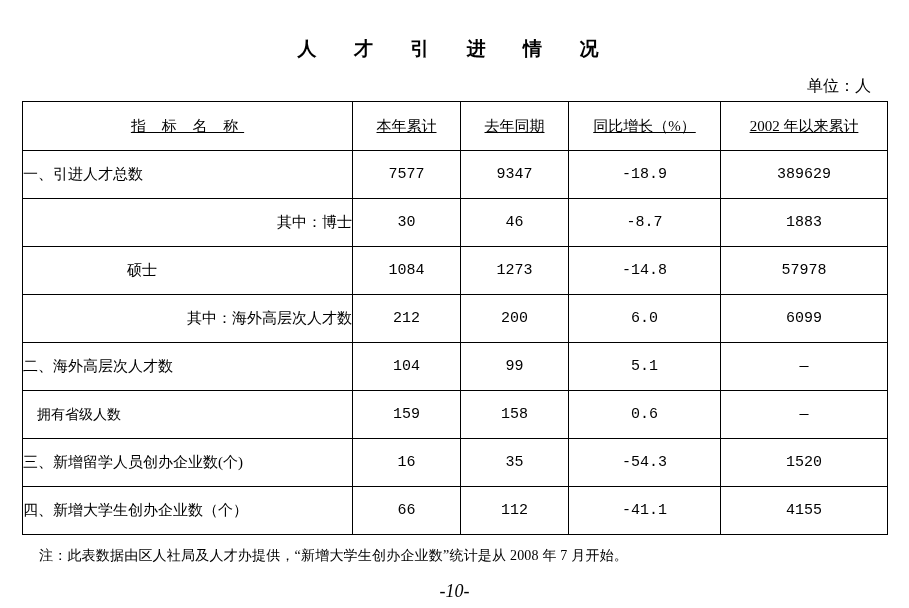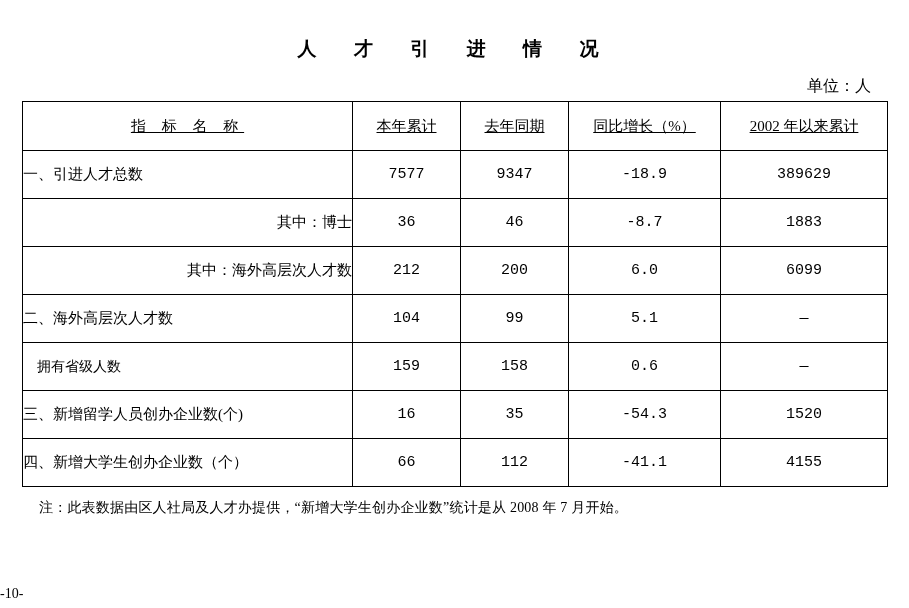--- a/index.html
+++ b/index.html
@@ -88,21 +88,23 @@
   .note {
     font-size: 14px;
     padding: 12px 0 0 39px;
     letter-spacing: 0.2px;
   }
   .page-num {
     position: absolute;
     bottom: 6px;
     left: 0;
     width: 100%;
-    font-size: 14px;
+    text-align: center;
+    font-size: 18px;
+    font-style: italic;
   }
   .dash {
     font-size: 15px;
   }
 </style>
 </head>
 <body>
 
 <div class="page">
 
@@ -131,24 +133,31 @@
       <tbody>
         <tr>
           <td class="rowlabel">一、引进人才总数</td>
           <td class="cell-num">7577</td>
           <td class="cell-num">9347</td>
           <td class="cell-num">-18.9</td>
           <td class="cell-num">389629</td>
         </tr>
         <tr>
           <td class="rowlabel ind1">其中：博士</td>
-          <td class="cell-num">36</td>
+          <td class="cell-num">30</td>
           <td class="cell-num">46</td>
           <td class="cell-num">-8.7</td>
           <td class="cell-num">1883</td>
+        </tr>
+        <tr>
+          <td class="rowlabel ind2">硕士</td>
+          <td class="cell-num">1084</td>
+          <td class="cell-num">1273</td>
+          <td class="cell-num">-14.8</td>
+          <td class="cell-num">57978</td>
         </tr>
         <tr>
           <td class="rowlabel ind1">其中：海外高层次人才数</td>
           <td class="cell-num">212</td>
           <td class="cell-num">200</td>
           <td class="cell-num">6.0</td>
           <td class="cell-num">6099</td>
         </tr>
         <tr>
           <td class="rowlabel">二、海外高层次人才数</td>

